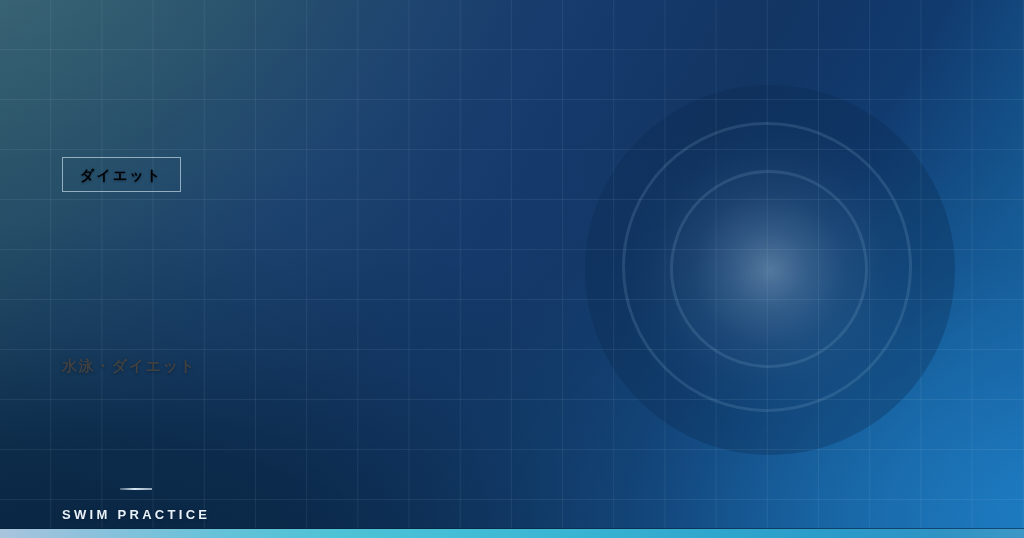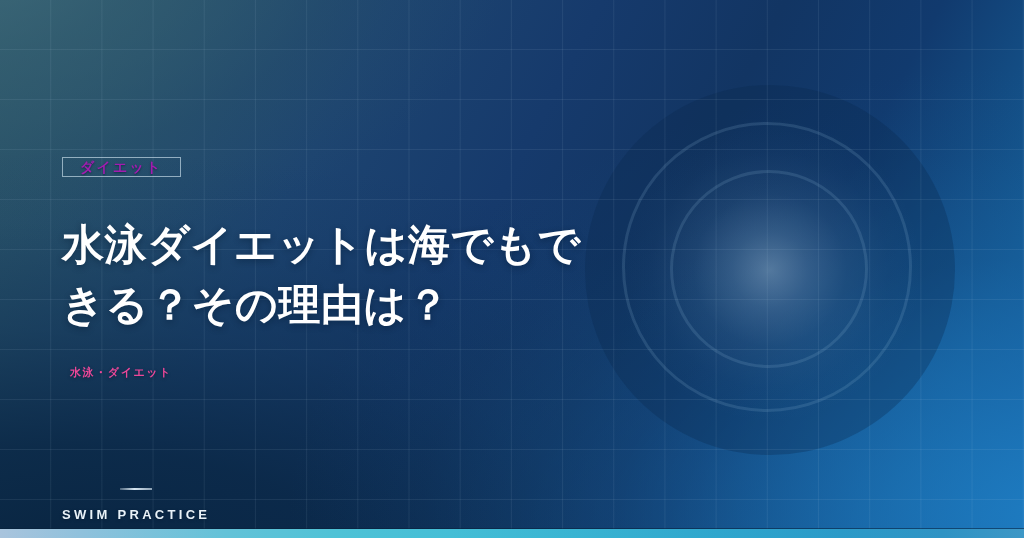--- a/index.html
+++ b/index.html
@@ -144,27 +144,27 @@
     left: 0;
     top: 0;
     width: 1024px;
     height: 538px;
   }
 
   .tag-badge {
     position: absolute;
     left: 62px;
     top: 157px;
-    height: 20px;
+    height: 35px;
     box-sizing: border-box;
     padding: 8px 17px;
     display: flex;
     align-items: center;
     border: 1px solid rgba(214,234,246,0.62);
-    color: #a21caf;
+    color: #000000;
     font-size: 14px;
     font-weight: bold;
     letter-spacing: 2.2px;
     line-height: 1;
     text-shadow: 0 1px 2px rgba(4,22,42,0.55);
   }
 
   .hero-title {
     position: absolute;
     left: 62px;
@@ -177,23 +177,23 @@
     font-weight: bold;
     line-height: 1.42;
     letter-spacing: 0.5px;
     text-shadow: 0 2px 6px rgba(5,24,46,0.45);
   }
 
   .hero-subtitle {
     position: absolute;
     left: 62px;
     top: 357px;
-    margin: 8px;
-    color: #ec4899;
-    font-size: 11px;
+    margin: 0;
+    color: #404040;
+    font-size: 15px;
     font-weight: bold;
     letter-spacing: 1.6px;
     text-shadow: 0 1px 3px rgba(5,24,46,0.5);
   }
 
   .brand-row {
     position: absolute;
     left: 62px;
     top: 488px;
     display: flex;
@@ -267,24 +267,20 @@
   </div>
 
   <div class="layer grid-overlay"></div>
 
   <div class="content">
 
     <div class="tag-badge">
       <span>ダイエット</span>
     </div>
 
-    <h1 class="hero-title">
-      <span>水泳ダイエットは海でもで</span><br>
-      <span>きる？その理由は？</span>
-    </h1>
 
     <p class="hero-subtitle">水泳・ダイエット</p>
 
     <div class="brand-row">
       <span class="brand-rule"></span>
       <span class="brand-name">SWIM PRACTICE</span>
     </div>
 
   </div>
 

